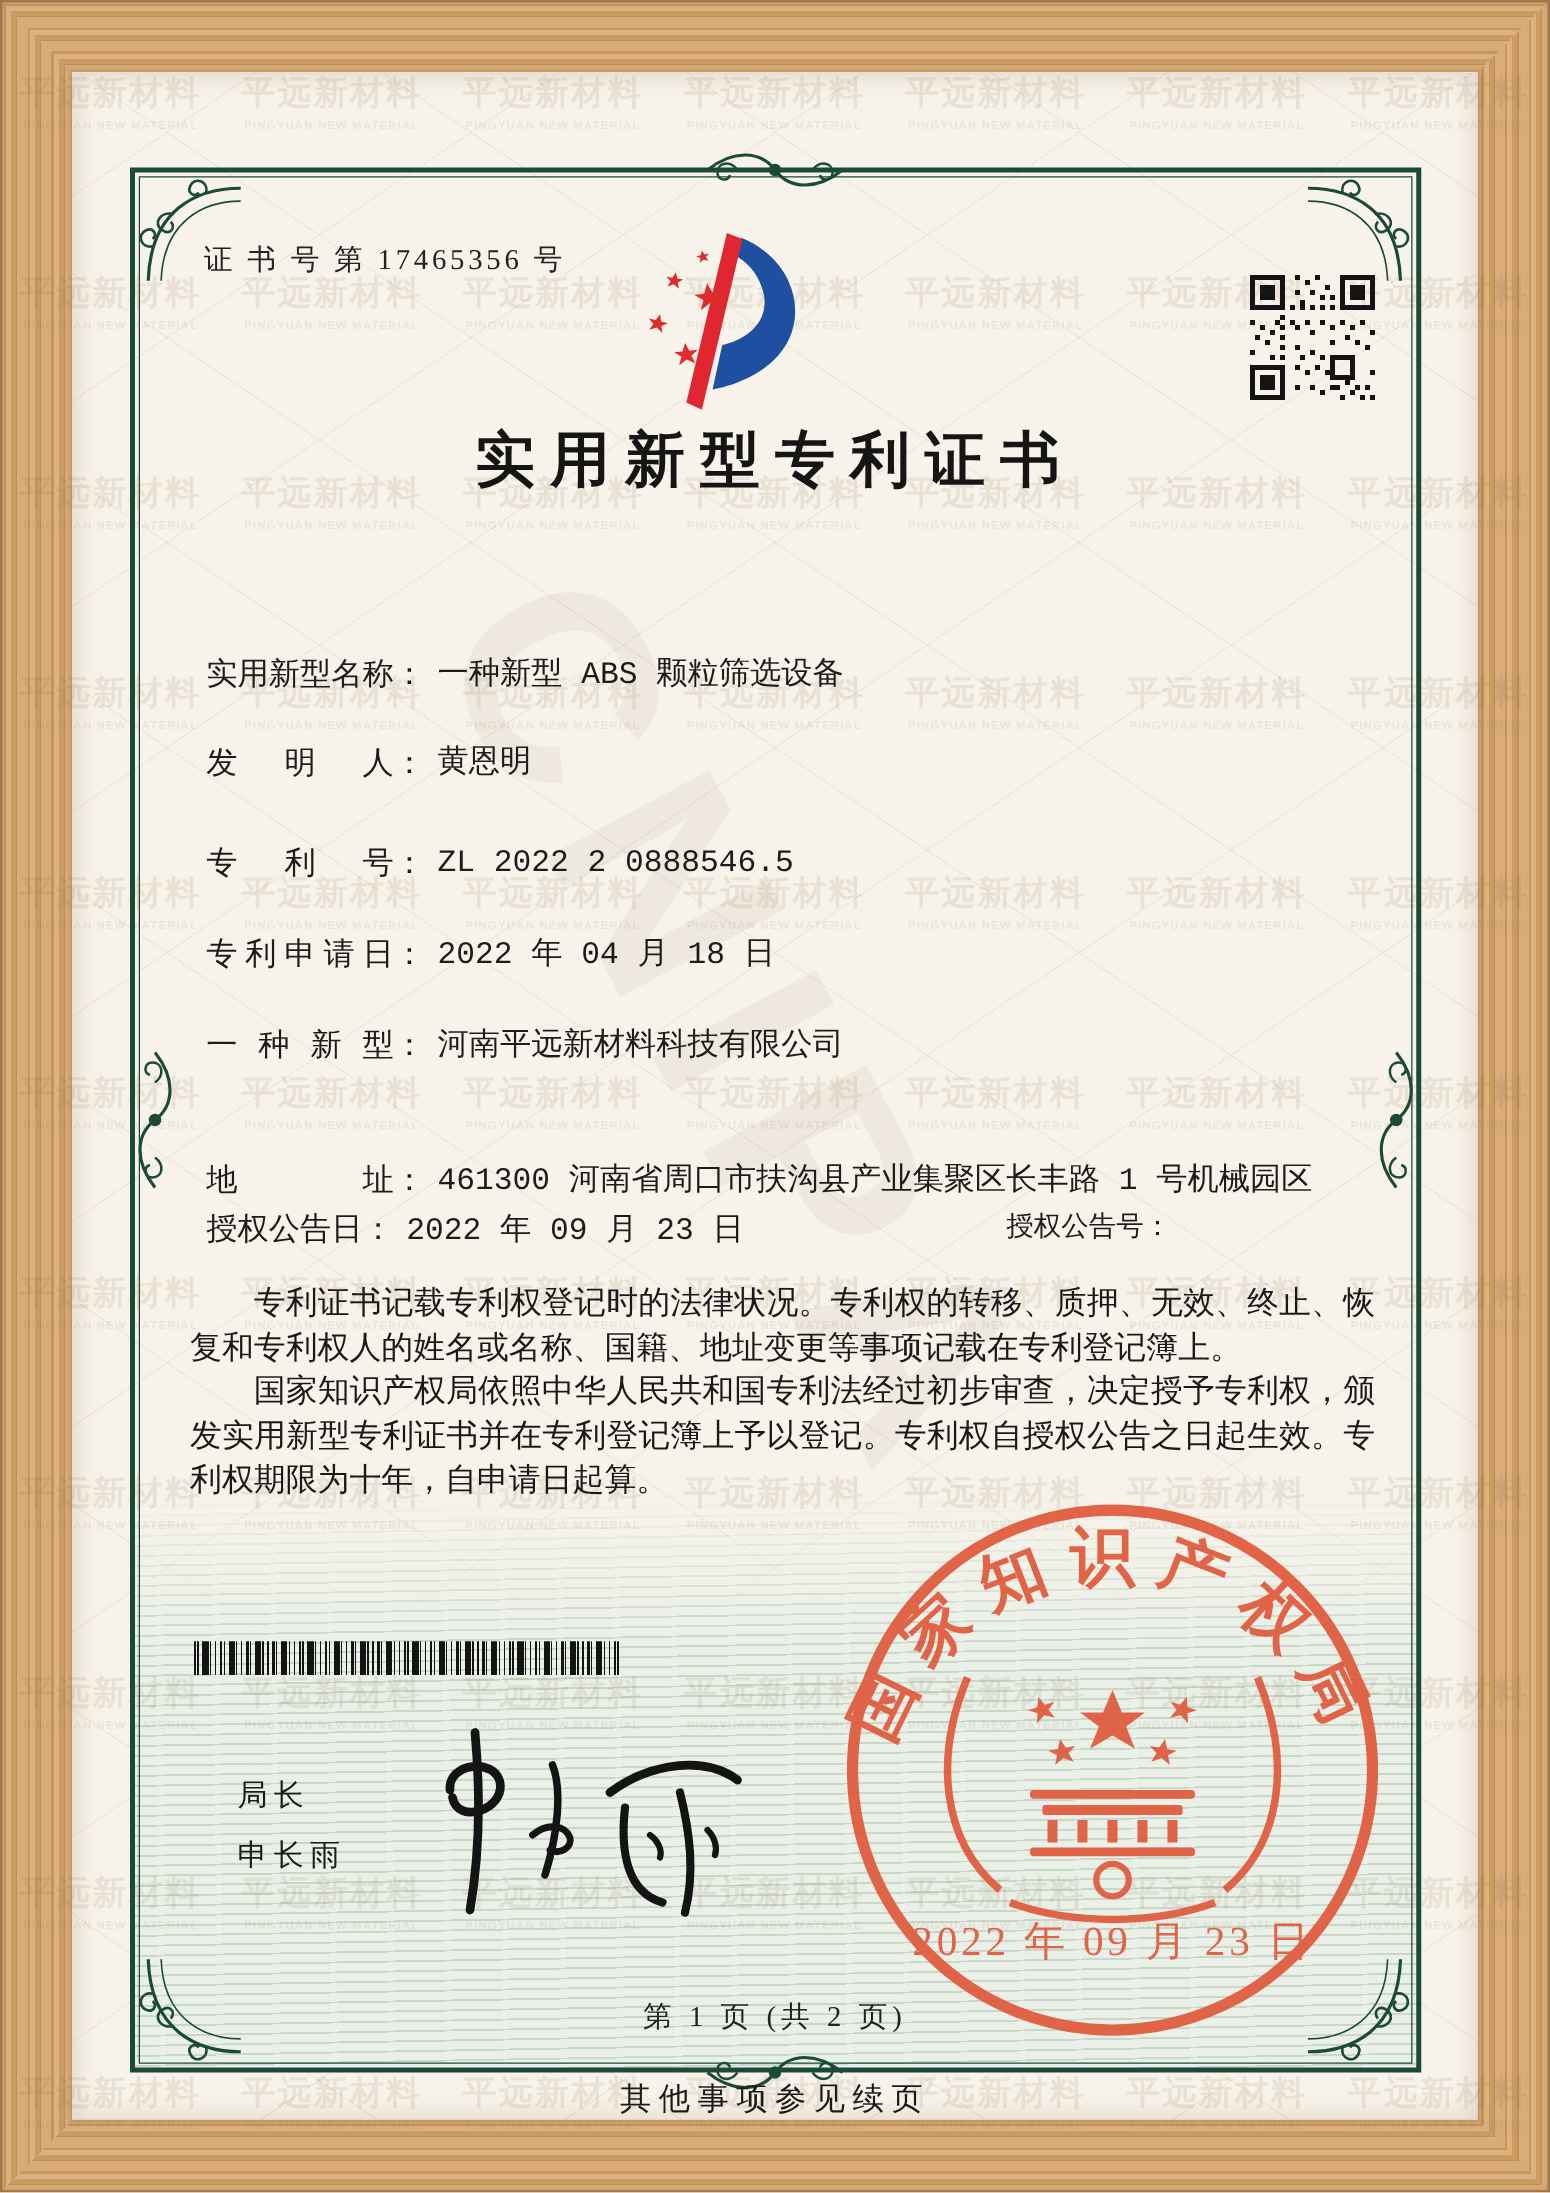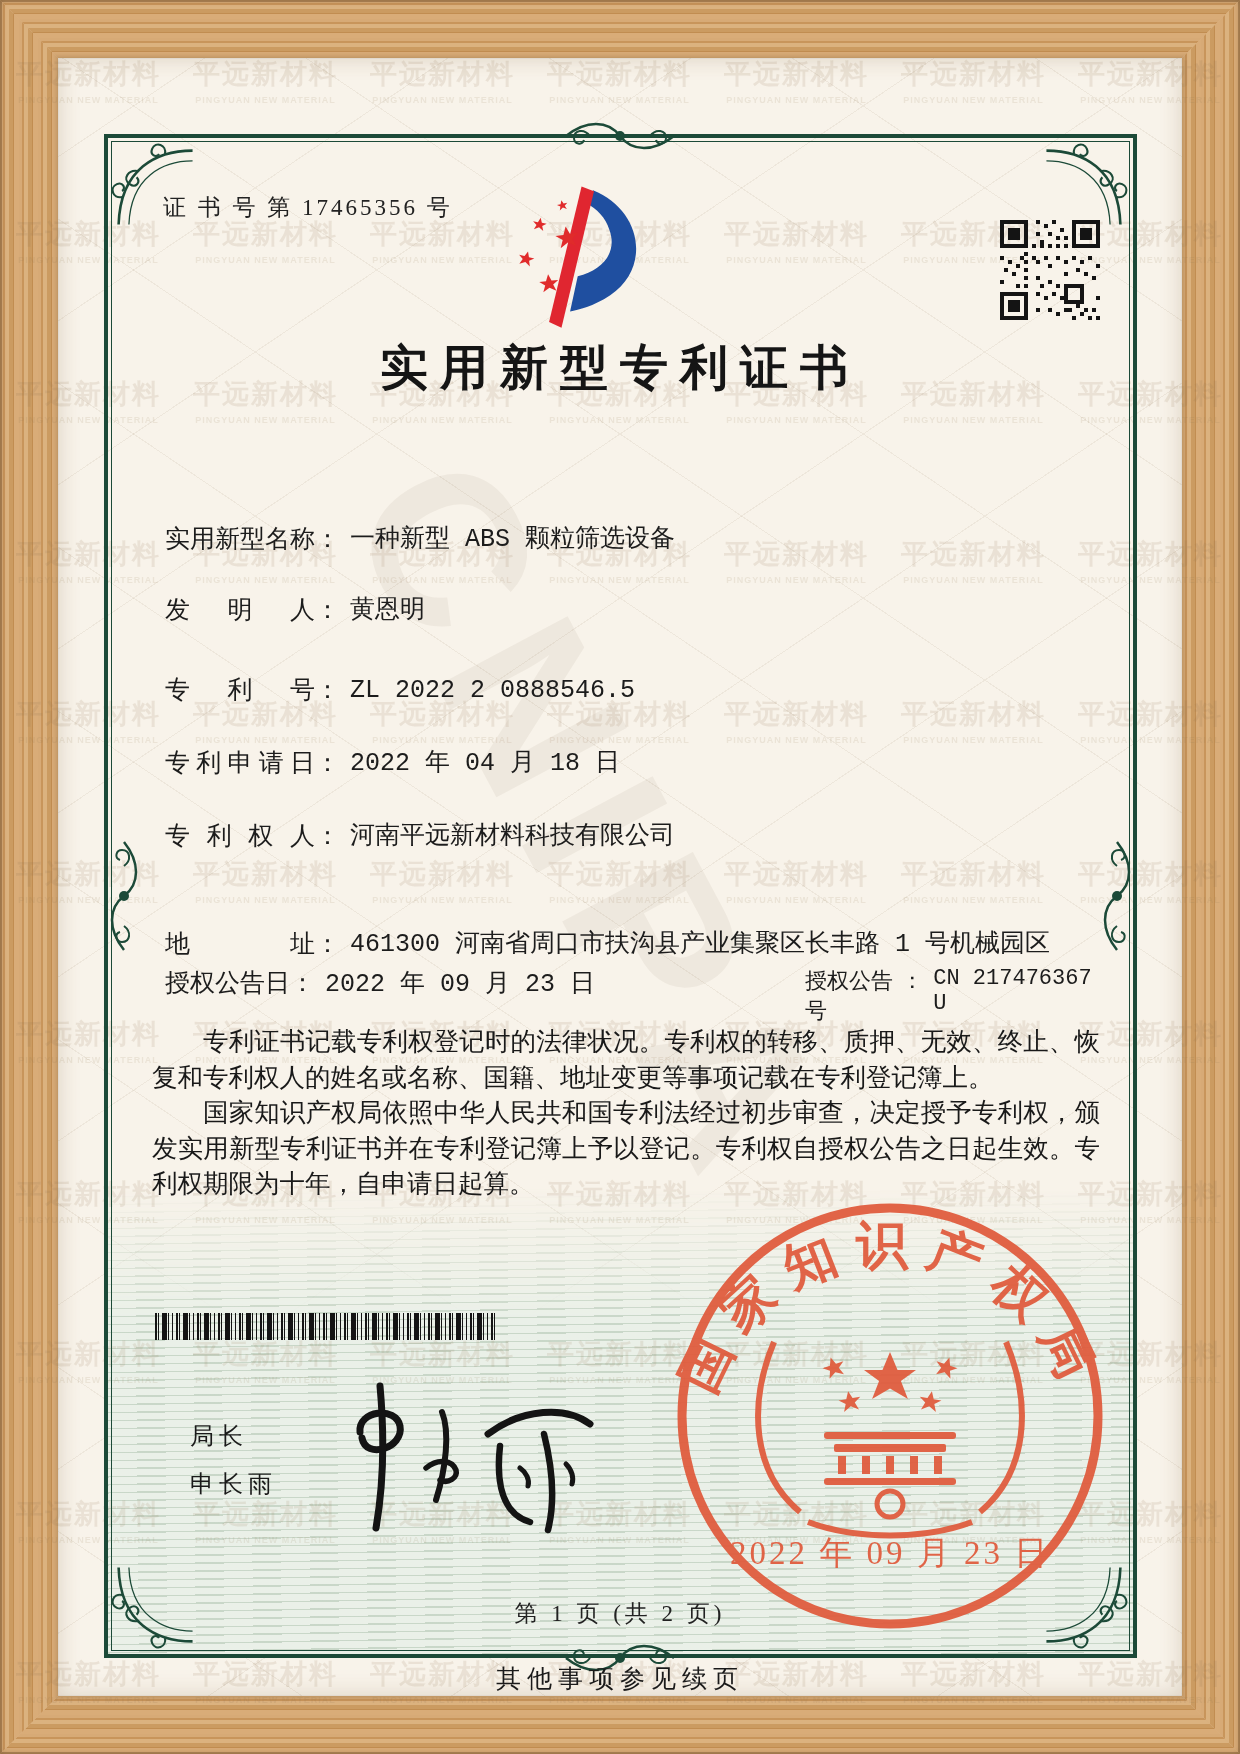--- a/index.html
+++ b/index.html
@@ -515,38 +515,37 @@
     <span class="flabel">专利号</span>
       <span class="fcolon">：</span>
     <span class="fvalue">ZL 2022 2 0888546.5</span>
   </div>
   <div class="abs frow" style="top:746px">
     <span class="flabel">专利申请日</span>
       <span class="fcolon">：</span>
     <span class="fvalue">2022 年 04 月 18 日</span>
   </div>
   <div class="abs frow" style="top:819px">
-    <span class="flabel">专利权人</span>
+    <span class="flabel">一种新型</span>
       <span class="fcolon">：</span>
     <span class="fvalue">河南平远新材料科技有限公司</span>
   </div>
   <div class="abs frow" style="top:927px">
     <span class="flabel">地址</span>
       <span class="fcolon">：</span>
     <span class="fvalue">461300  河南省周口市扶沟县产业集聚区长丰路 1 号机械园区</span>
   </div>
 
   <div class="abs frow" style="top:966px;width:930px">
     <span>授权公告日</span>
       <span>：</span>
     <span style="margin-left:10px">2022 年 09 月 23 日</span>
     <span class="grant2">
       <span>授权公告号</span>
         <span>：</span>
-      <span style="margin-left:10px">CN 217476367 U</span>
     </span>
   </div>
 
   <div class="abs paras">
     <p>专利证书记载专利权登记时的法律状况。专利权的转移、质押、无效、终止、恢复和专利权人的姓名或名称、国籍、地址变更等事项记载在专利登记簿上。</p>
     <p>国家知识产权局依照中华人民共和国专利法经过初步审查，决定授予专利权，颁发实用新型专利证书并在专利登记簿上予以登记。专利权自授权公告之日起生效。专利权期限为十年，自申请日起算。</p>
   </div>
 
   <div class="abs barcode"></div>
 

